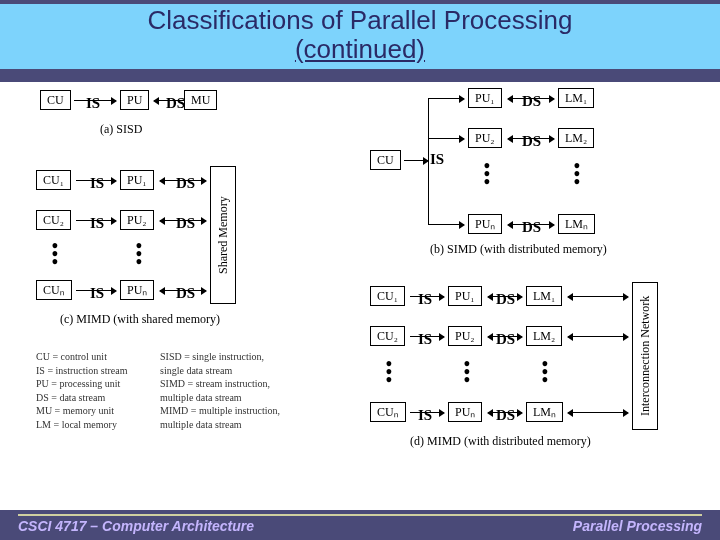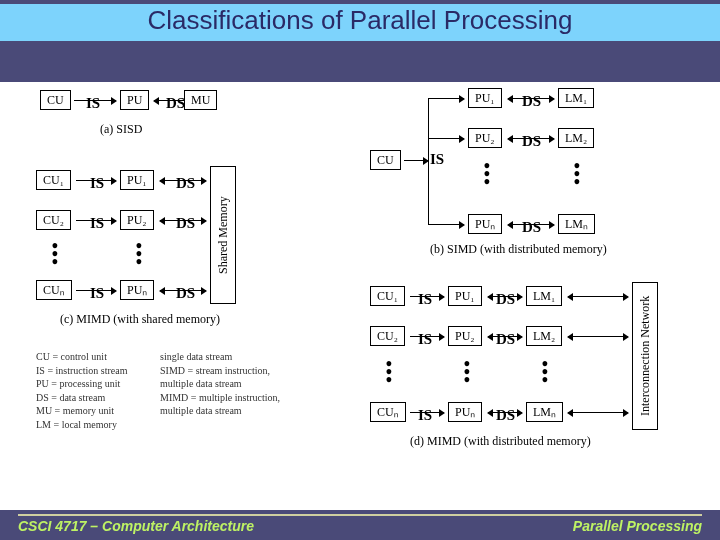--- a/index.html
+++ b/index.html
@@ -112,21 +112,21 @@
   
   .footer {
     position: absolute;
     left: 0; right: 0; bottom: 0;
     height: 28px;
     display: flex;
     align-items: center;
     justify-content: space-between;
     padding: 0 18px;
     font-family: Arial, sans-serif;
-    color: #bef264;
+    color: #c4b5fd;
   }
   .footer::before {
     content: "";
     position: absolute;
     left: 18px; right: 18px; top: 2px;
     height: 2px;
     background: #cfcfa0;
   }
   .footer-left, .footer-right {
     font-weight: bold;
@@ -162,20 +162,21 @@
   }
 </style>
 </head>
 <body>
 
 <div class="slide">
 
   <div class="title-area">
     <h1 class="title">
       <span>Classifications of Parallel Processing</span><br>
+      <span class="underline">(continued)</span>
     </h1>
   </div>
 
   <div class="content">
     <div class="figure-canvas">
 
       <div class="blk" style="left:40px; top:8px;">CU</div>
       <div class="h-arrow right" style="left:74px; top:18px; width:42px;"></div>
       <div class="lbl" style="left:86px; top:4px; font-weight:bold;">IS</div>
       <div class="blk" style="left:120px; top:8px;">PU</div>
@@ -288,20 +289,21 @@
 
       <div class="legend" style="left:36px; top:268px;">
         <div>CU = control unit</div>
         <div>IS = instruction stream</div>
         <div>PU = processing unit</div>
         <div>DS = data stream</div>
         <div>MU = memory unit</div>
         <div>LM = local memory</div>
       </div>
       <div class="legend-col-b" style="left:160px; top:268px;">
+        <div>SISD =  single instruction,</div>
         <div>             single data stream</div>
         <div>SIMD =  stream instruction,</div>
         <div>             multiple data stream</div>
         <div>MIMD =  multiple instruction,</div>
         <div>             multiple data stream</div>
       </div>
 
     </div>
   </div>
 

